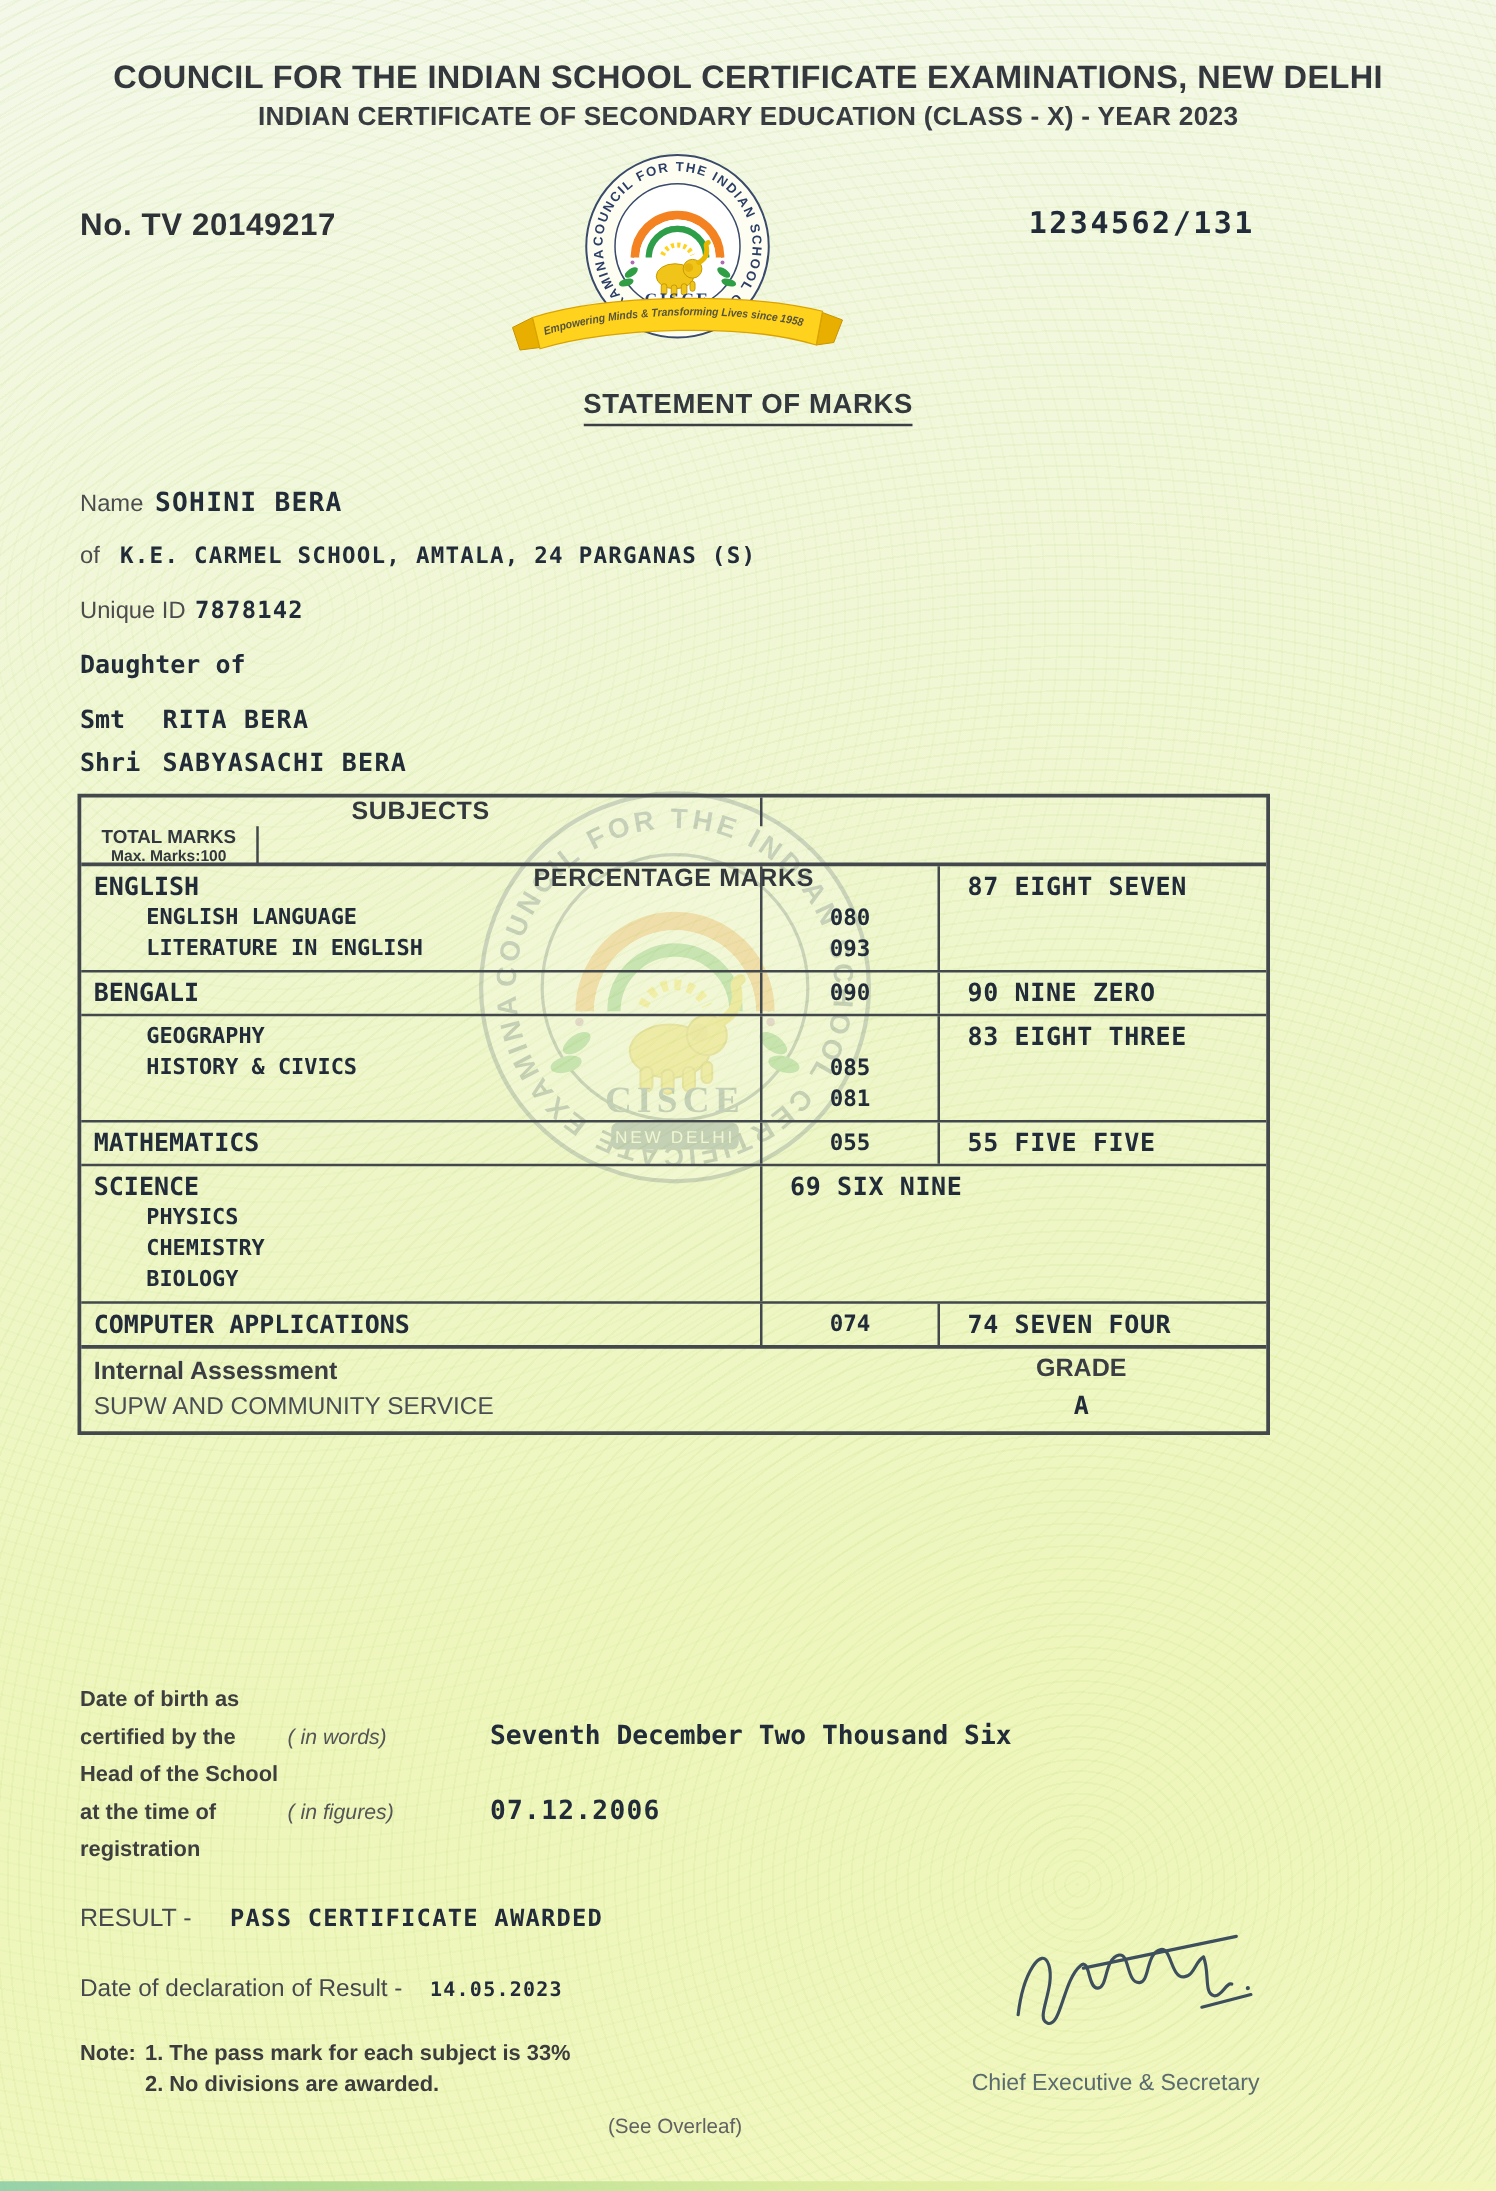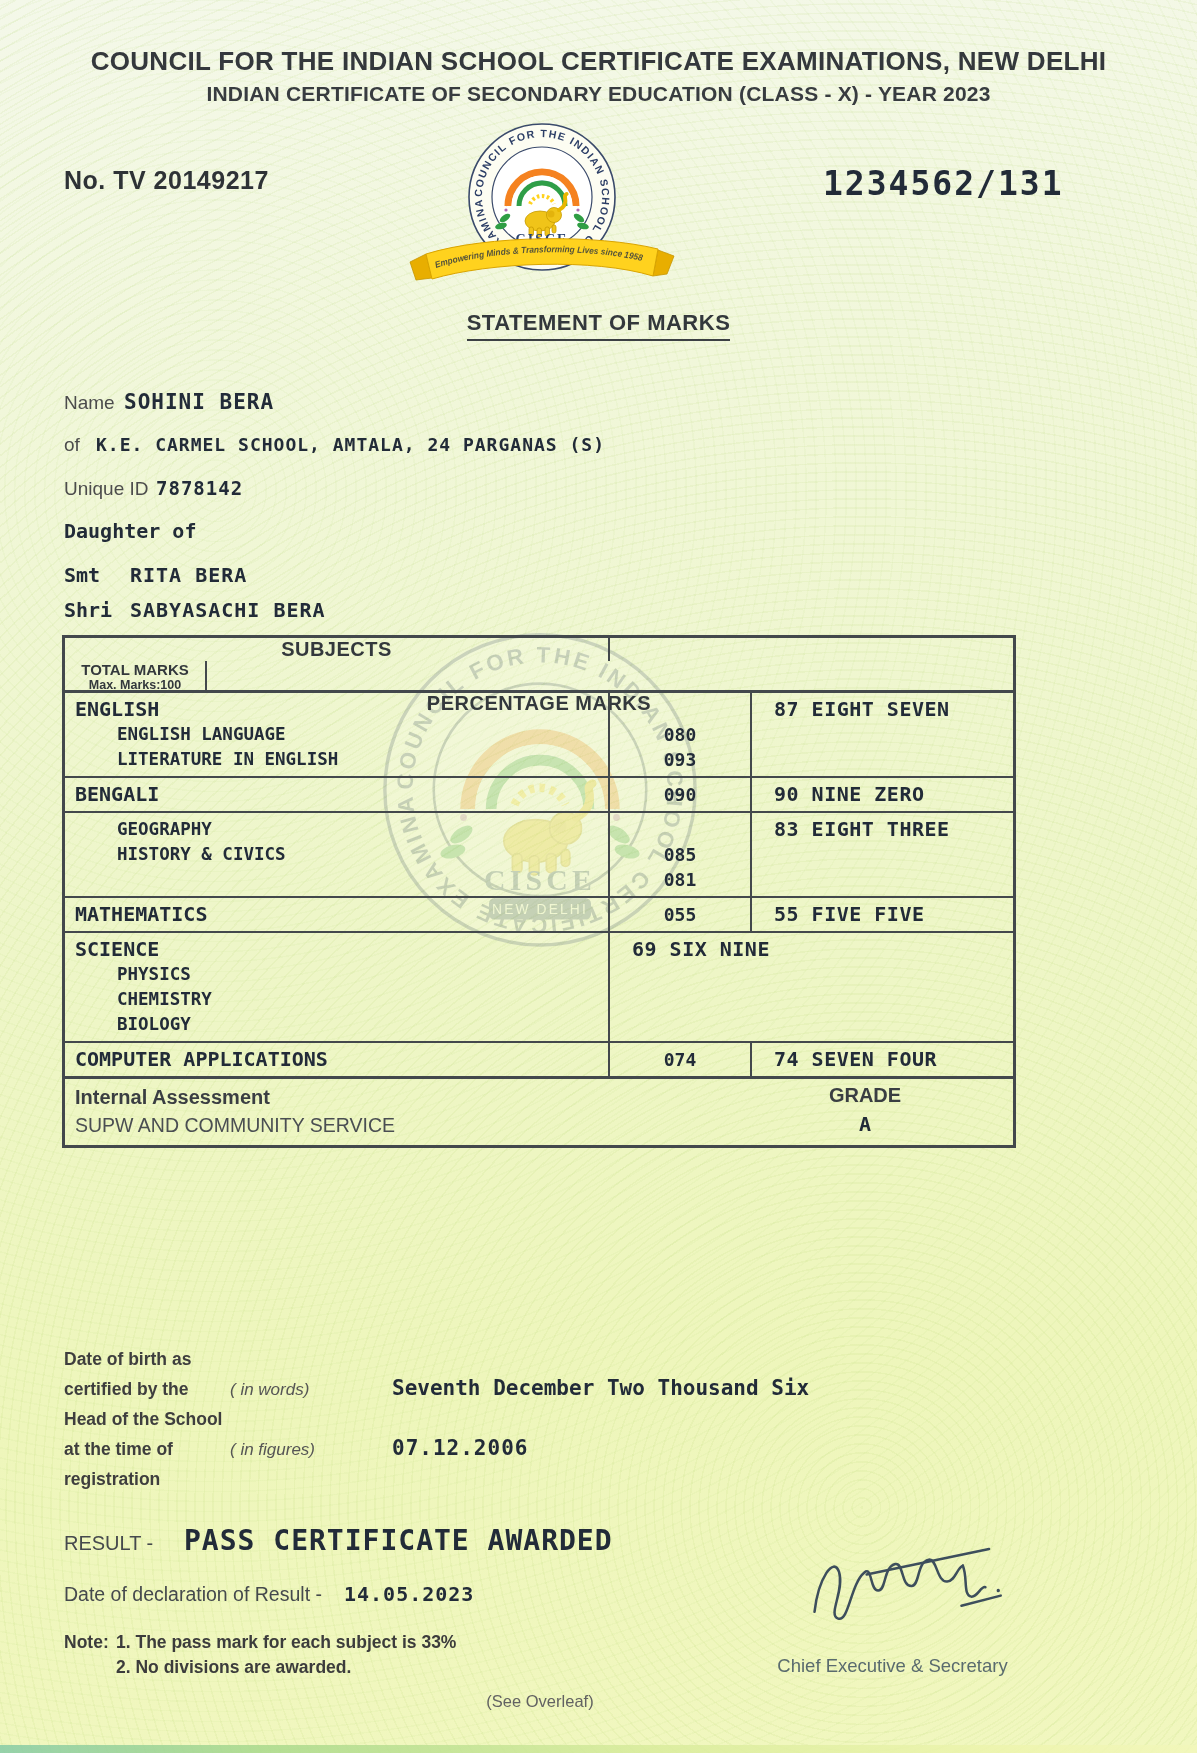--- a/index.html
+++ b/index.html
@@ -9,21 +9,21 @@
     background:
       repeating-radial-gradient(circle at 72% 86%, rgba(170,205,95,0.10) 0 1.5px, transparent 1.5px 9px),
       repeating-radial-gradient(circle at 18% 28%, rgba(175,215,115,0.08) 0 1.5px, transparent 1.5px 10px),
       linear-gradient(176deg,#f4f8e9 0%,#f1f7da 22%,#eef6c9 50%,#eef6bb 78%,#f1f7bf 100%);
   }
   .abs{position:absolute;}
   .mono{font-family:"DejaVu Sans Mono","Liberation Mono",monospace;font-weight:bold;color:#222b38;}
   .hdr1{top:46px;left:0;width:100%;text-align:center;font-size:26px;font-weight:bold;color:#34383c;letter-spacing:0.3px;}
   .hdr2{top:82px;left:0;width:100%;text-align:center;font-size:21px;font-weight:bold;color:#383c40;letter-spacing:0.2px;}
   .certno{top:166px;left:64px;font-size:25px;font-weight:bold;color:#2e3236;letter-spacing:0.5px;}
-  .rollno{top:164px;left:823px;font-size:33px;letter-spacing:2px;}
+  .rollno{top:164px;left:823px;font-size:24px;letter-spacing:2px;}
   .docTitle{top:310px;left:0;width:100%;text-align:center;}
   .docTitle span{display:inline-block;font-size:22px;font-weight:bold;color:#33383c;letter-spacing:0.5px;border-bottom:2px solid #3c4044;padding-bottom:3px;}
   .fieldLine{display:flex;align-items:baseline;}
   .lbl{font-size:19px;color:#4c4c4c;}
   .val{letter-spacing:1px;}
   .watermark{opacity:0.20;}
   
   .mtable{left:62px;top:635px;width:948px;border:3px solid #43484c;}
   .thead{display:flex;border-bottom:3px solid #43484c;height:52px;flex-direction:column;}
   .thead .h1{width:543px;border-right:2px solid #43484c;display:flex;align-items:center;justify-content:center;font-size:20px;font-weight:bold;color:#33383c;letter-spacing:0.5px;}
@@ -252,25 +252,25 @@
     <div class="dobLbl">at the time of</div>
     <div class="dobLbl">registration</div>
   </div>
   <div class="abs paren" style="left:230px;top:1380px;">( in words)</div>
   <div class="abs mono" style="left:392px;top:1376px;font-size:21px;">Seventh December Two Thousand Six</div>
   <div class="abs paren" style="left:230px;top:1440px;">( in figures)</div>
   <div class="abs mono" style="left:392px;top:1436px;font-size:21px;letter-spacing:1px;">07.12.2006</div>
 
   <div class="abs fieldLine" style="left:64px;top:1524px;">
     <span style="font-size:20px;color:#45494d;width:120px;">RESULT -</span>
-    <span class="mono" style="font-size:28px;letter-spacing:1px;">PASS CERTIFICATE AWARDED</span>
+    <span class="mono" style="font-size:19px;letter-spacing:1px;">PASS CERTIFICATE AWARDED</span>
   </div>
   <div class="abs fieldLine" style="left:64px;top:1572px;">
     <span style="font-size:19.5px;color:#45494d;width:280px;">Date of declaration of Result -</span>
-    <span class="mono" style="font-size:20px;letter-spacing:1px;margin-top:10px;">14.05.2023</span>
+    <span class="mono" style="font-size:16px;letter-spacing:1px;margin-top:10px;">14.05.2023</span>
   </div>
 
   <div class="abs" style="left:64px;top:1630px;">
     <div style="display:flex;">
       <span class="noteTxt" style="width:52px;">Note:</span>
       <span class="noteTxt">1. The pass mark for each subject is 33%</span>
     </div>
     <div style="display:flex;">
       <span class="noteTxt" style="width:52px;"></span>
       <span class="noteTxt">2. No divisions are awarded.</span>

